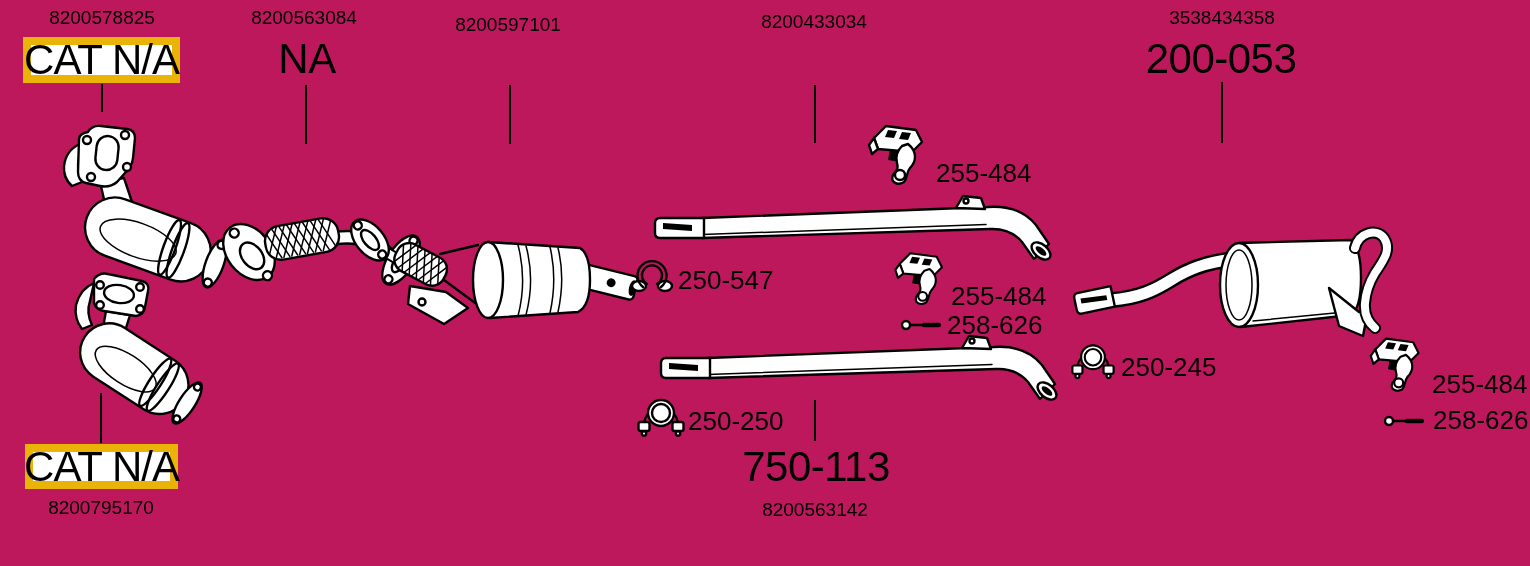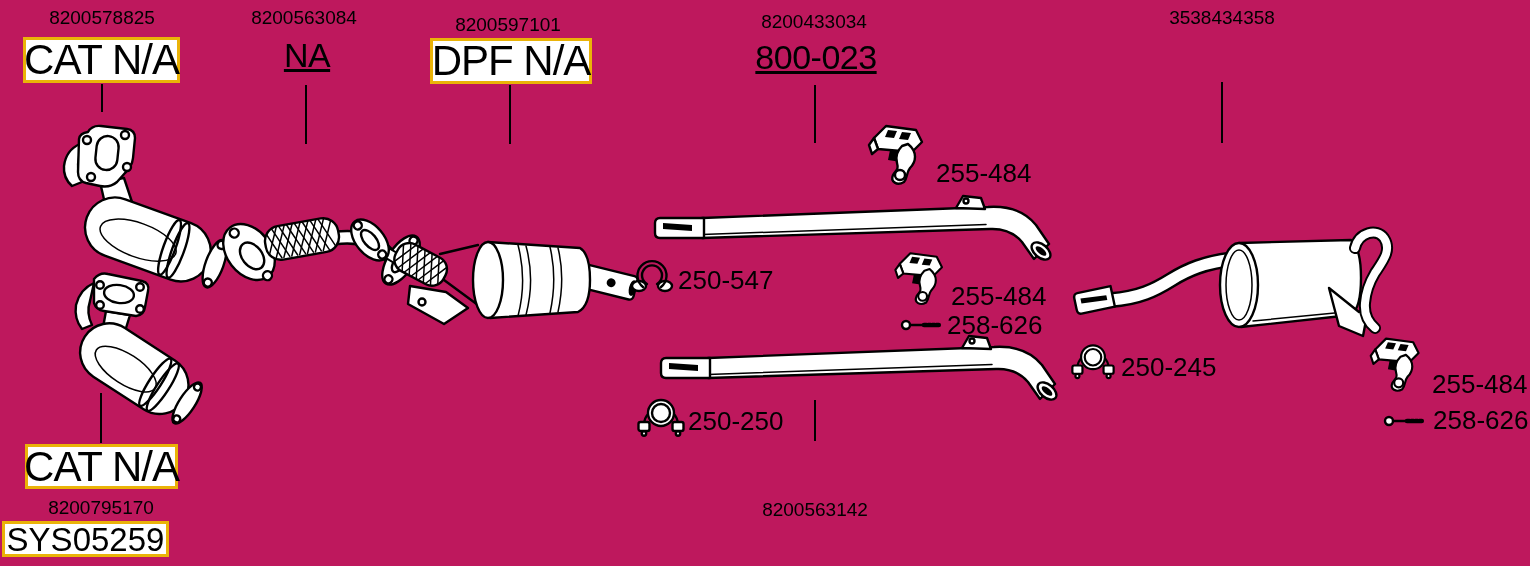--- a/index.html
+++ b/index.html
@@ -2,24 +2,24 @@
 <html><head>
 <meta charset="utf-8">
 <style>
   html,body{margin:0;padding:0;background:#fff;}
   .canvas{
     position:relative;width:1530px;height:566px;background:#be185d;
     font-family:"Liberation Sans",sans-serif;color:#000;overflow:hidden;
   }
   .abs{position:absolute;}
   .ref{font-size:19px;white-space:nowrap;transform:translateX(-50%);}
-  .code{font-size:34px;letter-spacing:-0.5px;white-space:nowrap;transform:translateX(-50%);line-height:1;text-decoration:underline;}
+  .code{font-size:42px;letter-spacing:-0.5px;white-space:nowrap;transform:translateX(-50%);line-height:1;}
   .tag{font-size:26px;white-space:nowrap;line-height:1;}
   .codebox{
-    position:absolute;border:3px solid #eab308;display:flex;align-items:center;justify-content:center;
+    position:absolute;border:8px solid #eab308;display:flex;align-items:center;justify-content:center;
     font-size:42px;letter-spacing:-1px;white-space:nowrap;line-height:1;box-sizing:border-box;background:#fff;
   }
   .codebox.sys{font-size:33px;letter-spacing:0;}
   .leader{position:absolute;width:2px;background:#000;}
   svg{position:absolute;overflow:visible;}
   .fw{fill:#fff;stroke:#000;stroke-width:2.4;stroke-linejoin:round;stroke-linecap:round;}
   .fb{fill:#000;stroke:none;}
   .ln{fill:none;stroke:#000;stroke-width:2.4;stroke-linejoin:round;stroke-linecap:round;}
   .thin{stroke-width:1.5;}
   .to{fill:none;stroke:#000;stroke-linecap:round;}
@@ -33,24 +33,21 @@
   <div class="abs ref" style="left:102px;top:7px;">8200578825</div>
   <div class="abs ref" style="left:304px;top:7px;">8200563084</div>
   <div class="abs ref" style="left:508px;top:14px;">8200597101</div>
   <div class="abs ref" style="left:814px;top:11px;">8200433034</div>
   <div class="abs ref" style="left:1222px;top:7px;">3538434358</div>
 
   <div class="codebox" style="left:23px;top:37px;width:157px;height:46px;">
     <span>CAT N/A</span>
   </div>
   <div class="abs code" style="left:307px;top:38px;">NA</div>
-  <div class="codebox" style="left:430px;top:38px;width:162px;height:46px;">
-    <span>DPF N/A</span>
-  </div>
-  <div class="abs code" style="left:816px;top:40px;">800-023</div>
+  <div class="abs code" style="left:1221px;top:38px;">200-053</div>
 
   <div class="leader" style="left:101px;top:84px;height:28px;"></div>
   <div class="leader" style="left:305px;top:85px;height:59px;"></div>
   <div class="leader" style="left:509px;top:85px;height:59px;"></div>
   <div class="leader" style="left:814px;top:85px;height:58px;"></div>
   <div class="leader" style="left:1221px;top:82px;height:61px;"></div>
   <div class="leader" style="left:100px;top:393px;height:50px;"></div>
   <div class="leader" style="left:814px;top:400px;height:41px;"></div>
 
   <svg style="left:50px;top:120px;" width="175" height="170" viewBox="0 0 175 170">
@@ -261,23 +258,21 @@
 
   <div class="abs tag" style="left:678px;top:267px;">250-547</div>
   <div class="abs tag" style="left:936px;top:160px;">255-484</div>
   <div class="abs tag" style="left:951px;top:283px;">255-484</div>
   <div class="abs tag" style="left:947px;top:312px;">258-626</div>
   <div class="abs tag" style="left:688px;top:408px;">250-250</div>
   <div class="abs tag" style="left:1121px;top:354px;">250-245</div>
   <div class="abs tag" style="left:1432px;top:371px;">255-484</div>
   <div class="abs tag" style="left:1433px;top:407px;">258-626</div>
 
+  <div class="abs code" style="left:816px;top:446px;">750-113</div>
   <div class="abs ref" style="left:815px;top:499px;">8200563142</div>
 
   <div class="codebox" style="left:25px;top:444px;width:153px;height:45px;">
     <span>CAT N/A</span>
   </div>
   <div class="abs ref" style="left:101px;top:497px;">8200795170</div>
-  <div class="codebox sys" style="left:2px;top:521px;width:167px;height:36px;">
-    <span>SYS05259</span>
-  </div>
 
 </div>
 
 </body></html>

